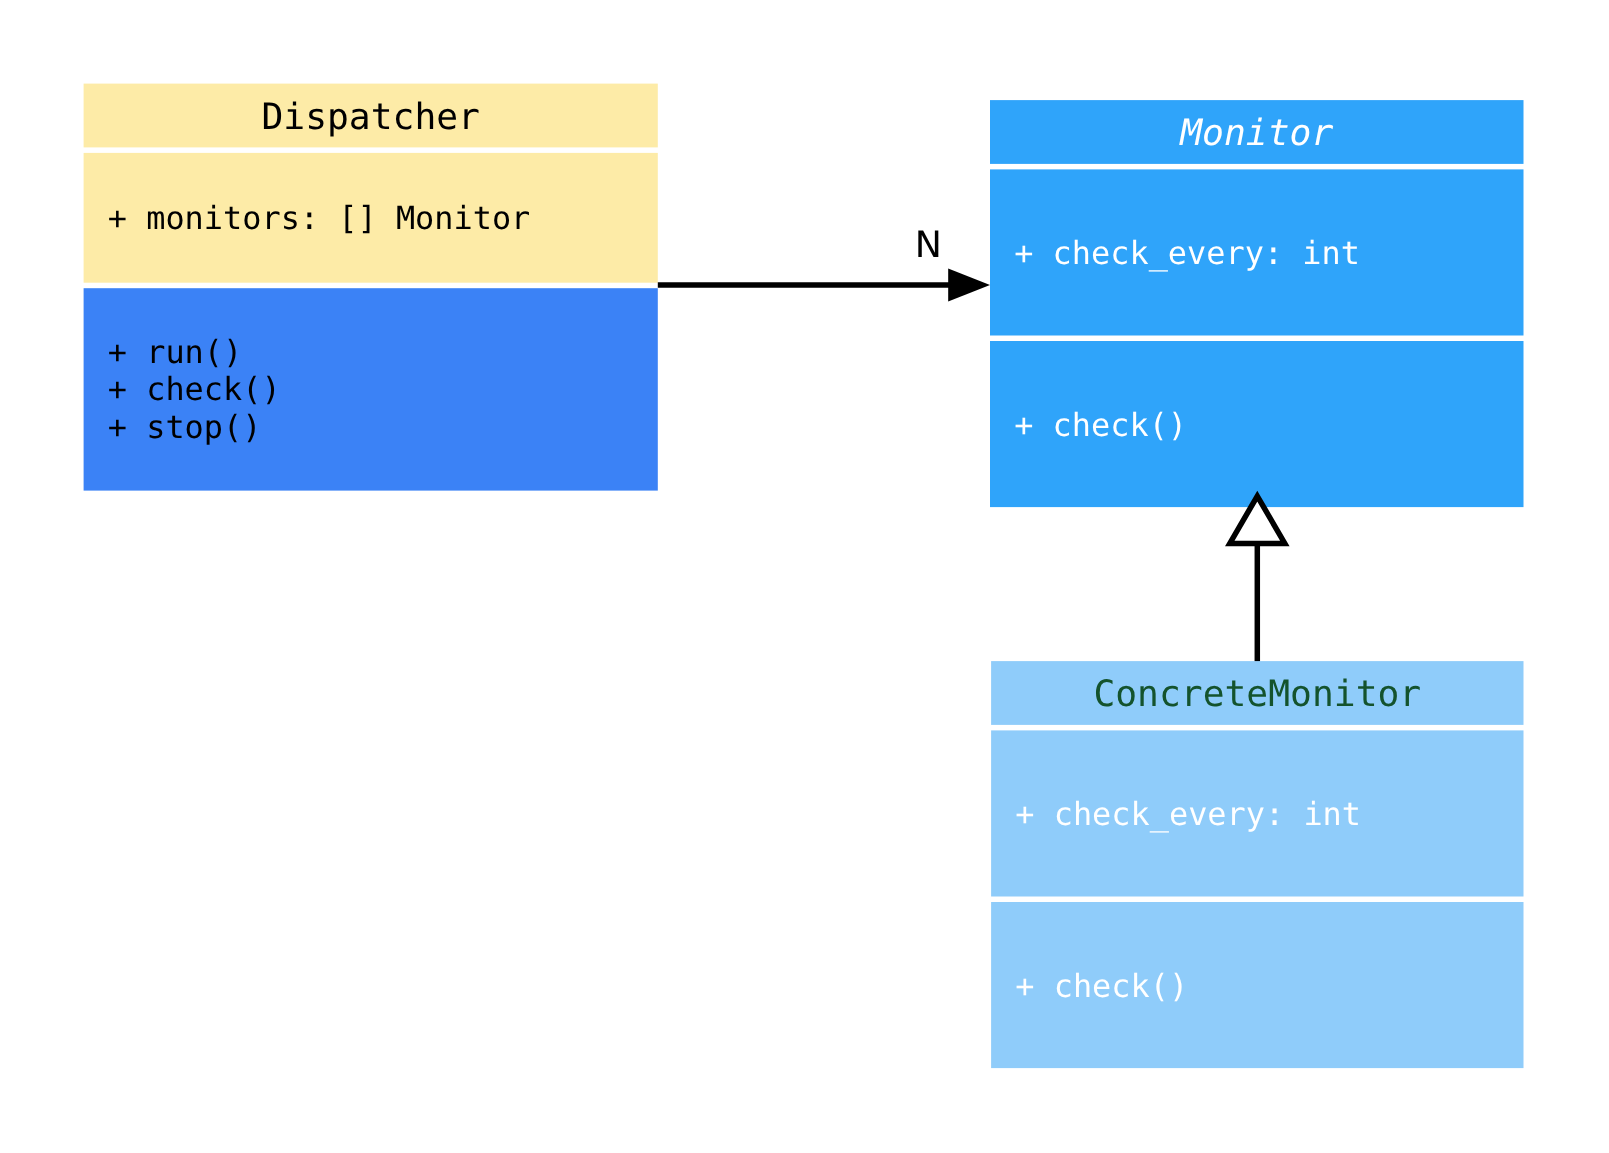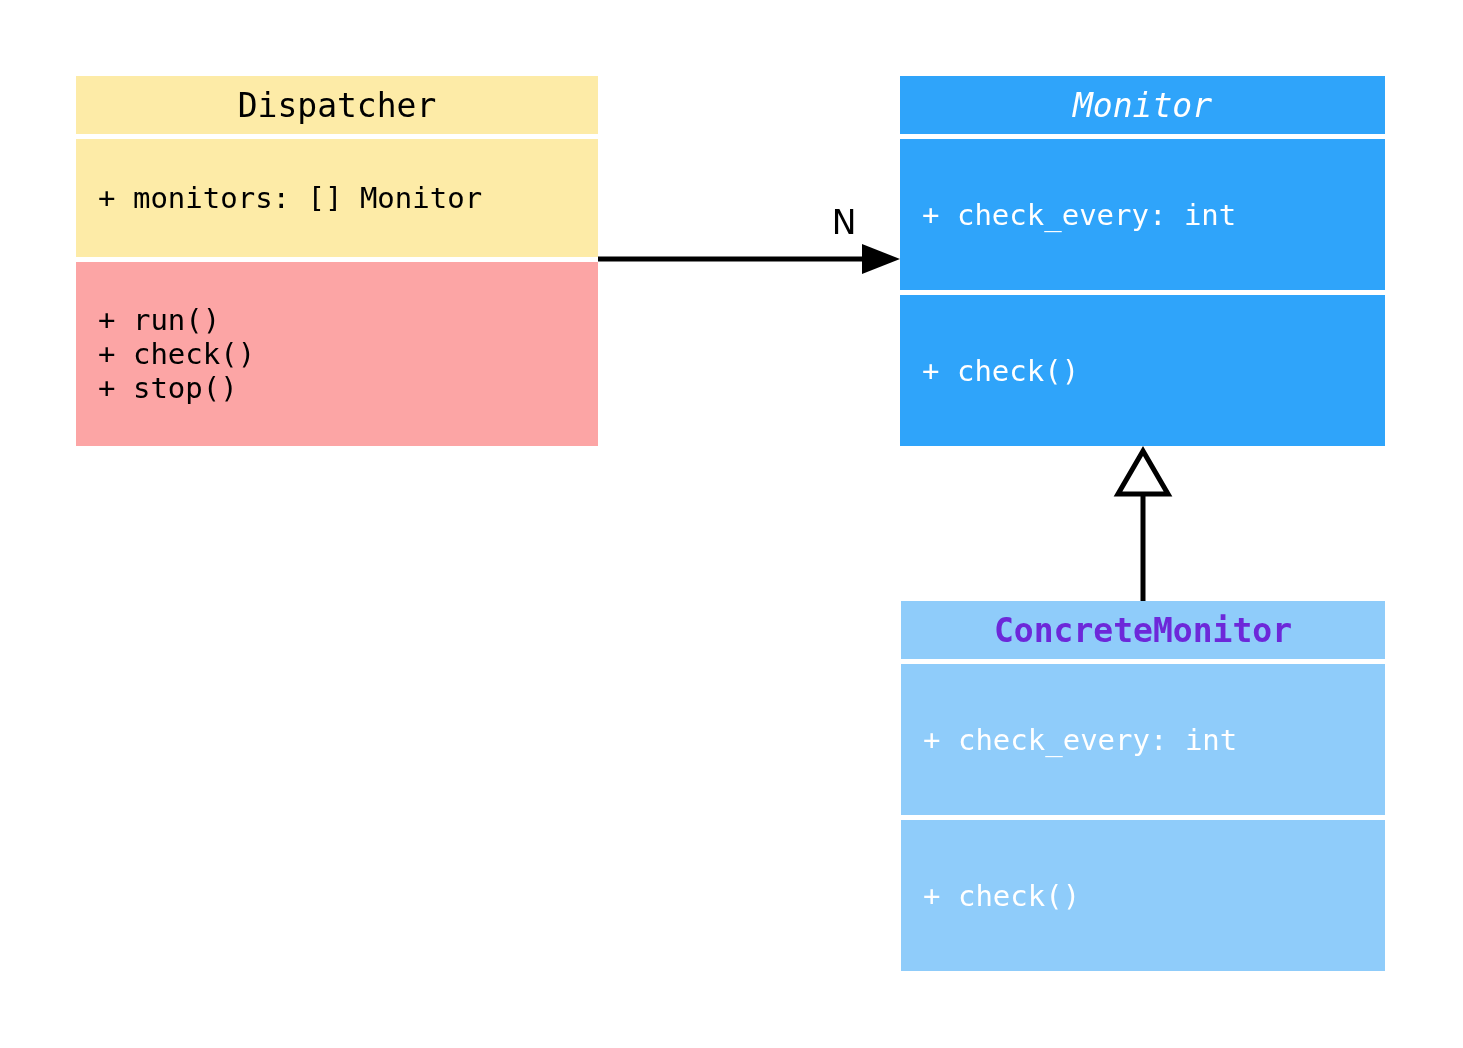--- a/index.html
+++ b/index.html
@@ -25,21 +25,21 @@
   .class-box--concrete   { left: 901px; top: 601px; width: 484px; height: 370px; }
 
   .class-title {
     height: 58px;
     flex: none;
     display: flex;
     align-items: center;
     justify-content: center;
     font-size: 33px;
   }
-  .class-box--monitor .class-title { font-style: italic; }
+  .class-box--monitor .class-title { font-style: italic; margin-top: 15px; }
 
   .class-section {
     flex: none;
     display: flex;
     flex-direction: column;
     justify-content: center;
     padding-left: 22px;
     font-size: 29px;
     line-height: 34px;
     box-sizing: border-box;
@@ -74,39 +74,39 @@
 </head>
 <body>
 
 <div class="canvas">
 
   <div class="class-box class-box--dispatcher">
     <div class="class-title" style="background-color: rgb(253, 235, 167); color: rgb(0, 0, 0);">Dispatcher</div>
     <div class="class-section class-section--attrs" style="background-color: rgb(253, 235, 167); color: rgb(0, 0, 0);">
       <div>+ monitors: [] Monitor</div>
     </div>
-    <div class="class-section class-section--methods" style="background-color: #fca5a5; color: rgb(0, 0, 0);">
+    <div class="class-section class-section--methods" style="background-color: #3b82f6; color: rgb(0, 0, 0);">
       <div>+ run()</div>
       <div>+ check()</div>
       <div>+ stop()</div>
     </div>
   </div>
 
   <div class="class-box class-box--monitor">
     <div class="class-title" style="background-color: rgb(47, 164, 250); color: rgb(255, 255, 255);">Monitor</div>
     <div class="class-section class-section--attrs" style="background-color: rgb(47, 164, 250); color: rgb(255, 255, 255);">
       <div>+ check_every: int</div>
     </div>
     <div class="class-section class-section--methods" style="background-color: rgb(47, 164, 250); color: rgb(255, 255, 255);">
       <div>+ check()</div>
     </div>
   </div>
 
   <div class="class-box class-box--concrete">
-    <div class="class-title" style="background-color: rgb(143, 204, 250); color: #6d28d9; font-weight: bold;">ConcreteMonitor</div>
+    <div class="class-title" style="background-color: rgb(143, 204, 250); color: #14532d;">ConcreteMonitor</div>
     <div class="class-section class-section--attrs" style="background-color: rgb(143, 204, 250); color: rgb(255, 255, 255);">
       <div>+ check_every: int</div>
     </div>
     <div class="class-section class-section--methods" style="background-color: rgb(143, 204, 250); color: rgb(255, 255, 255);">
       <div>+ check()</div>
     </div>
   </div>
 
   <svg class="edge-layer" viewBox="0 0 1463 1048" xmlns="http://www.w3.org/2000/svg">
 

